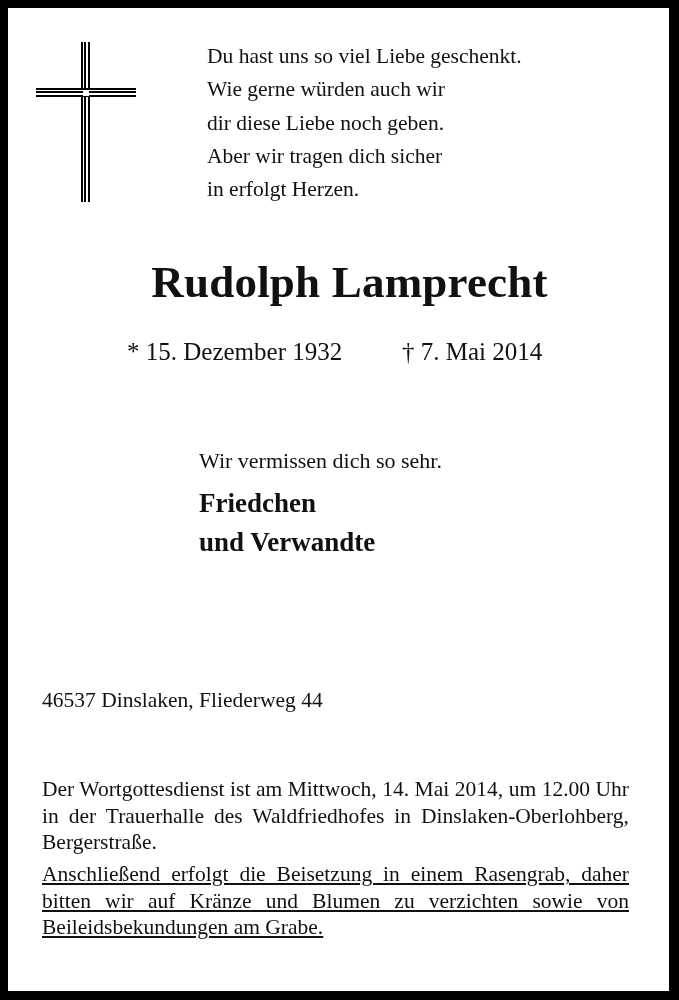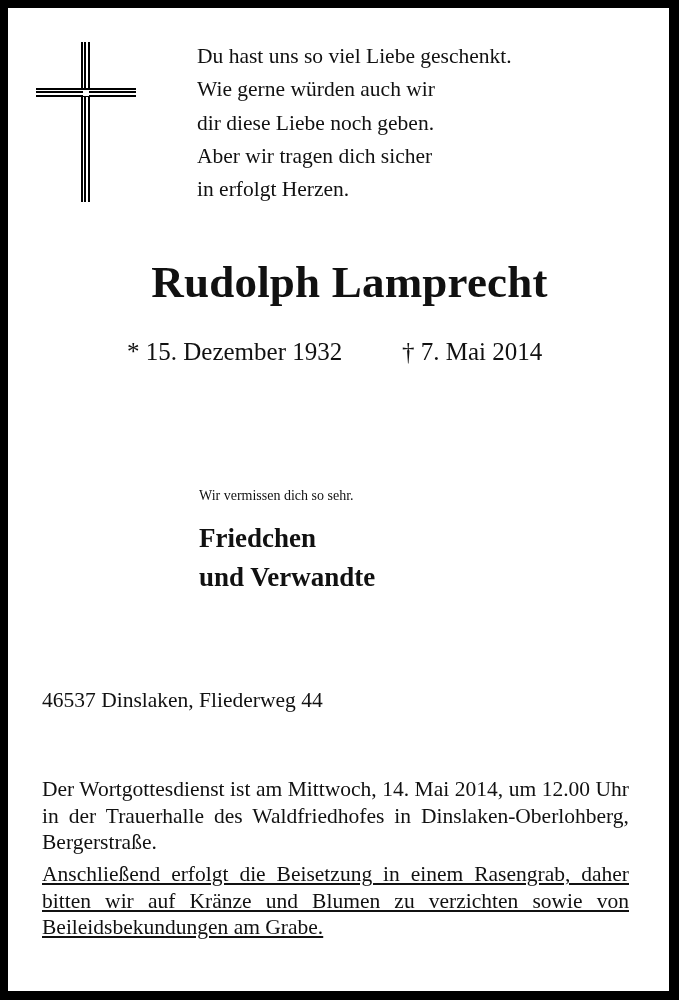--- a/index.html
+++ b/index.html
@@ -68,21 +68,21 @@
       position: absolute;
       left: 47px;
       top: 48px;
       width: 6px;
       height: 6px;
       background: #ffffff;
     }
     
     .poem {
       position: absolute;
-      left: 197px;
+      left: 207px;
       top: 40px;
       font-size: 21.5px;
       line-height: 33.3px;
       margin: 0;
     }
     .poem div { white-space: nowrap; }
     
     .name {
       position: absolute;
       left: 0;
@@ -107,24 +107,23 @@
     }
     .dates .birth { position: absolute; left: 0; top: 0; }
     .dates .death { position: absolute; left: 275px; top: 0; }
     
     .signoff {
       position: absolute;
       left: 199px;
       top: 446px;
     }
     .signoff .miss {
-      font-size: 14px;
+      font-size: 22px;
       line-height: 30px;
       white-space: nowrap;
-      margin-top: 35px;
     }
     .signoff .mourners {
       margin-top: 8px;
     }
     .signoff .mourners div {
       font-weight: bold;
       font-size: 27px;
       line-height: 38.5px;
       white-space: nowrap;
     }

